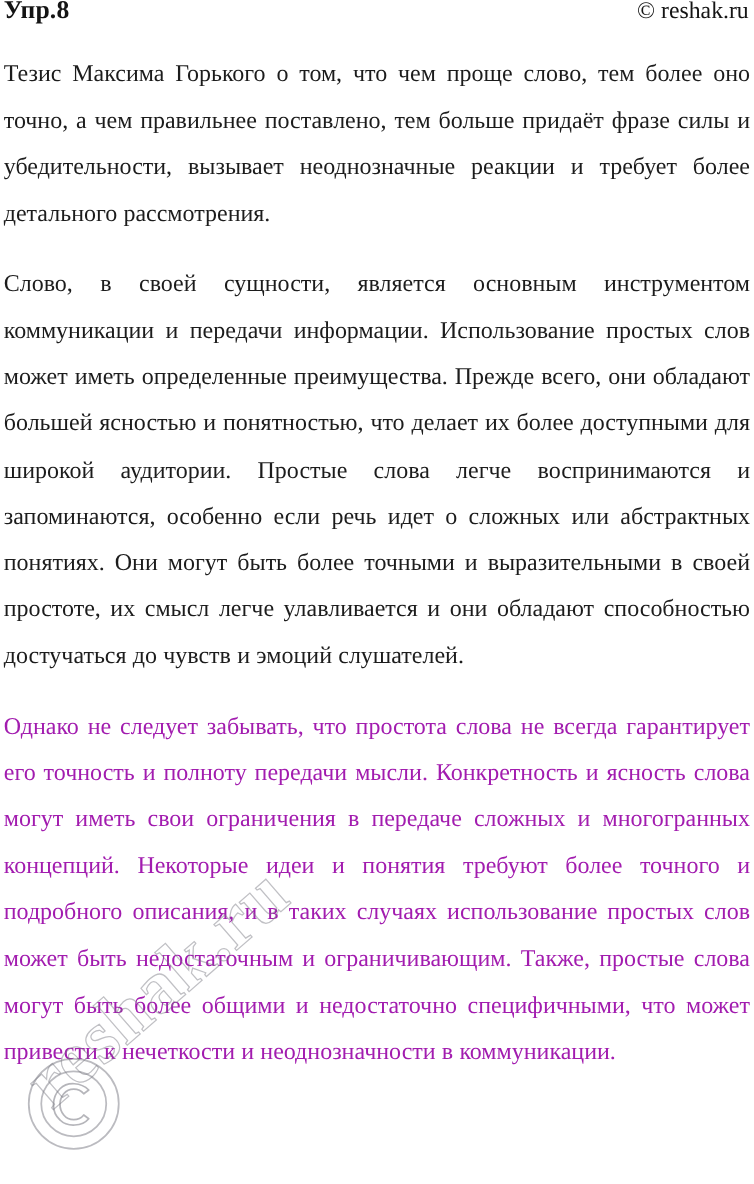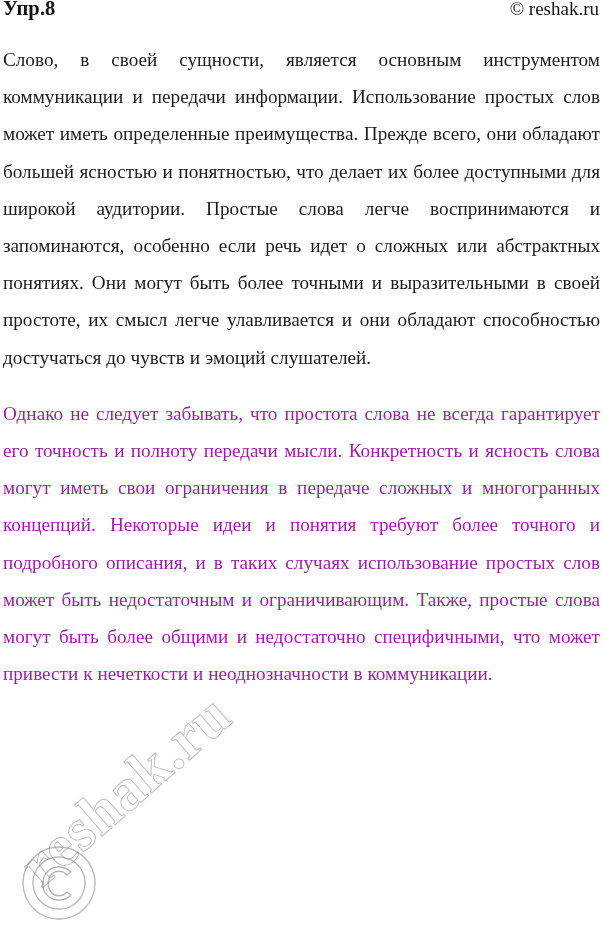--- a/index.html
+++ b/index.html
@@ -141,17 +141,18 @@
 
 <div class="page">
 
   <div class="header-row">
     <div class="exercise-title">Упр.8</div>
     <div class="copyright-top">© reshak.ru</div>
   </div>
 
 
   <div class="body-text">
+    <p class="para">Тезис Максима Горького о том, что чем проще слово, тем более оно точно, а чем правильнее поставлено, тем больше придаёт фразе силы и убедительности, вызывает неоднозначные реакции и требует более детального рассмотрения.</p>
     <p class="para">Слово, в своей сущности, является основным инструментом коммуникации и передачи информации. Использование простых слов может иметь определенные преимущества. Прежде всего, они обладают большей ясностью и понятностью, что делает их более доступными для широкой аудитории. Простые слова легче воспринимаются и запоминаются, особенно если речь идет о сложных или абстрактных понятиях. Они могут быть более точными и выразительными в своей простоте, их смысл легче улавливается и они обладают способностью достучаться до чувств и эмоций слушателей.</p>
     <p class="para faded force-justify">Однако не следует забывать, что простота слова не всегда гарантирует его точность и полноту передачи мысли. Конкретность и ясность слова могут иметь свои ограничения в передаче сложных и многогранных концепций. Некоторые идеи и понятия требуют более точного и подробного описания, и в таких случаях использование простых слов может быть недостаточным и ограничивающим. Также, простые слова могут быть более общими и недостаточно специфичными, что может привести к нечеткости и неоднозначности в коммуникации.</p>
   </div>
 
 </div>
 
 </body></html>

